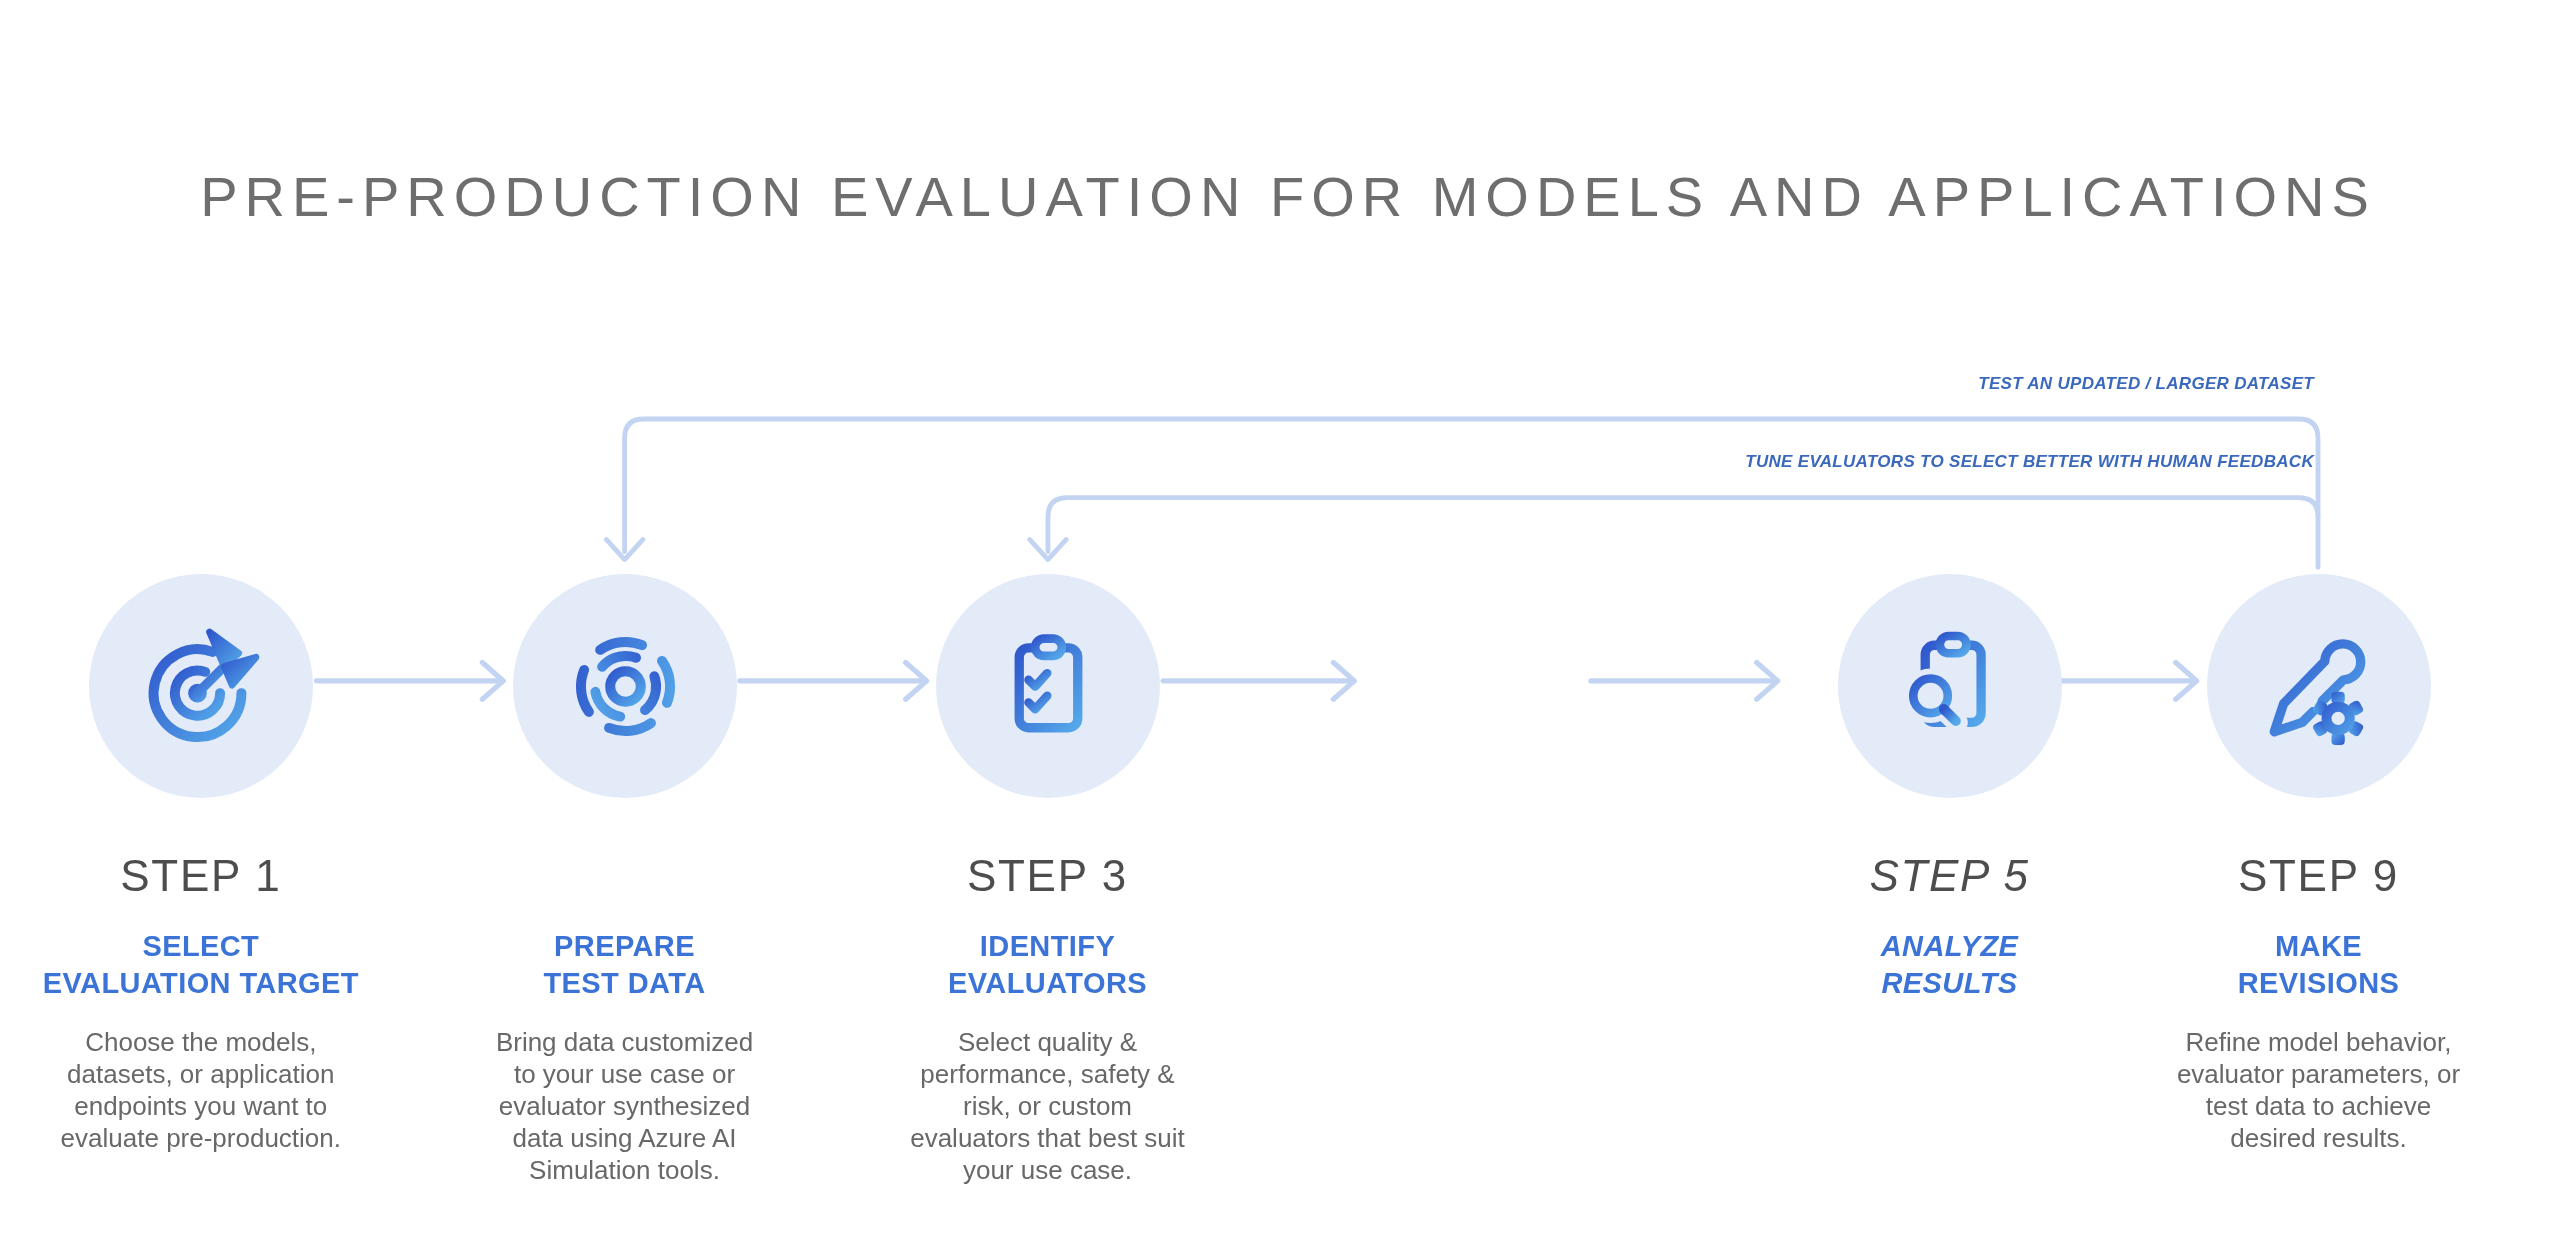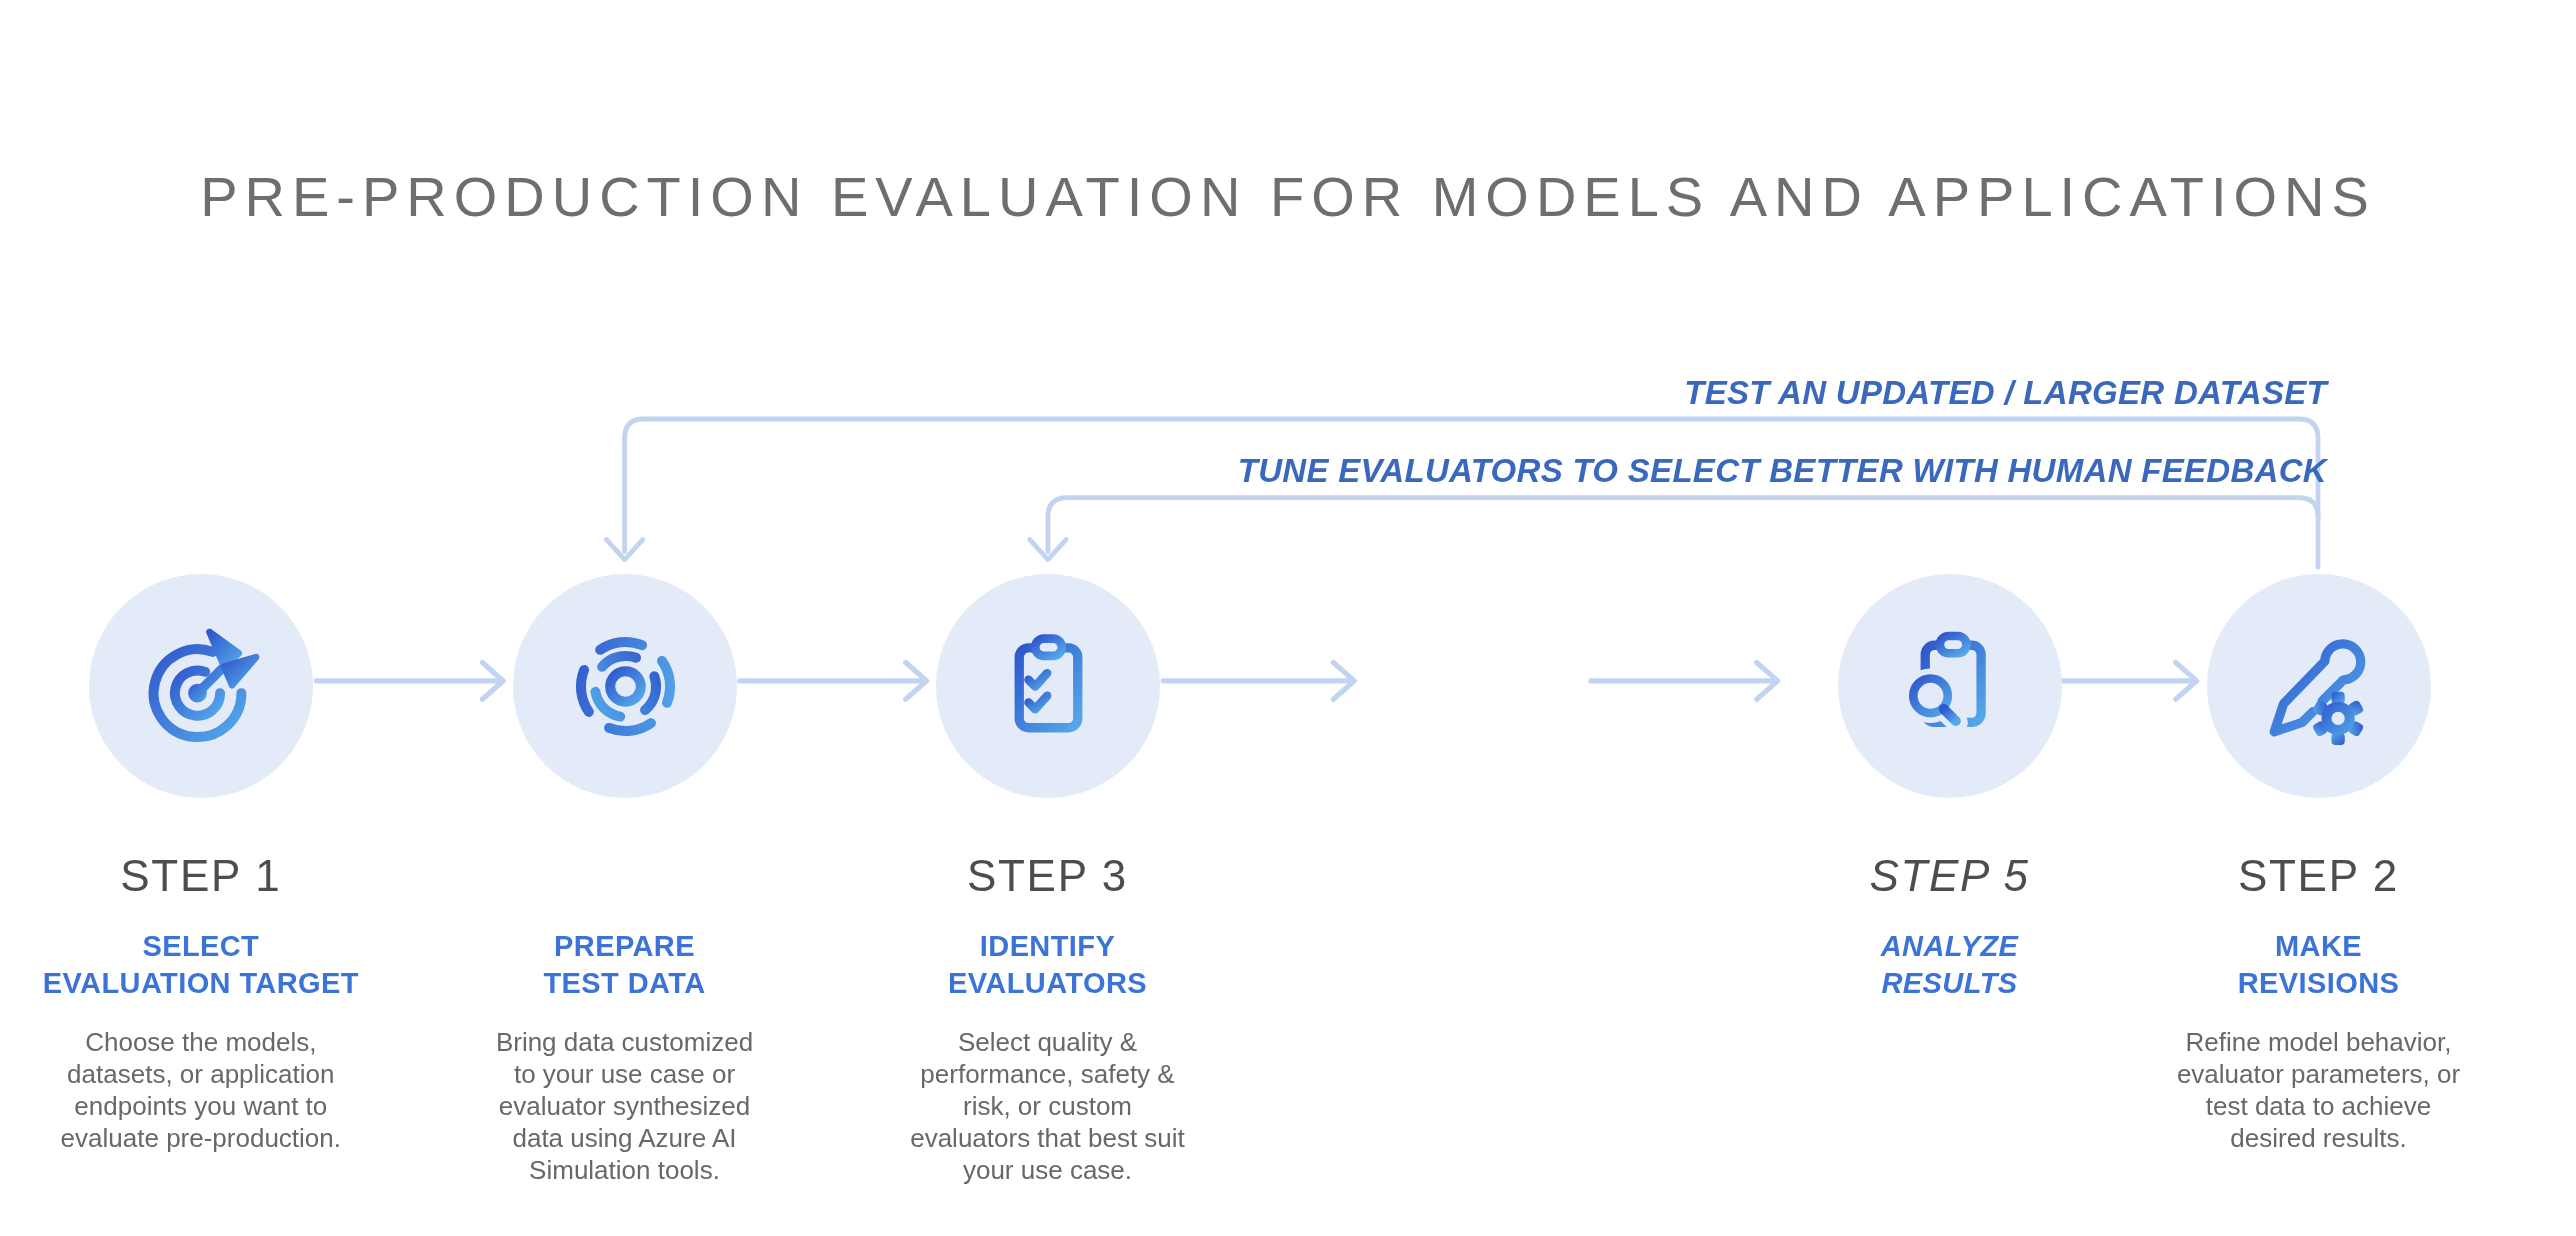--- a/index.html
+++ b/index.html
@@ -1,21 +1,21 @@
 <!DOCTYPE html>
 <html style="font-size:14px"><head>
 <meta charset="utf-8">
 <style>
   html,body{margin:0;padding:0;background:#ffffff;}
   .canvas{position:relative;width:2576px;height:1227px;background:#ffffff;overflow:hidden;
           font-family:"Liberation Sans","DejaVu Sans",sans-serif;}
   .title{position:absolute;top:164px;left:0;right:0;text-align:center;
          font-size:56px;font-weight:200;color:#6E6E6E;letter-spacing:0.125em;white-space:nowrap;}
   .overlay{position:absolute;top:0;left:0;width:2576px;height:1236px;pointer-events:none;}
-  .loop-label{position:absolute;right:249px;text-align:right;font-size:33px;font-weight:bold;
+  .loop-label{position:absolute;right:262px;text-align:right;font-size:17px;font-weight:bold;
               font-style:italic;color:#3A68BC;letter-spacing:0.3px;white-space:nowrap;}
   .loop-label.l1{top:374px;}
   .loop-label.l2{top:452px;}
   .step{position:absolute;top:0;width:419px;height:1236px;}
   .circle{position:absolute;top:574px;left:98px;width:224px;height:224px;border-radius:50%;
           background:#E3EAF8;display:flex;align-items:center;justify-content:center;}
   .step-label{position:absolute;top:851px;left:0;right:0;text-align:center;
               font-size:44px;color:#4D4D4D;letter-spacing:1.7px;}
   .step-subtitle{position:absolute;top:928px;left:0;right:0;text-align:center;
                  font-size:29px;line-height:37px;font-weight:bold;color:#3B74D6;
@@ -185,21 +185,21 @@
             <g transform="rotate(120 64 74)">
                 <rect x="59" y="54" width="10" height="9" rx="3"></rect>
                 <rect x="59" y="85" width="10" height="9" rx="3"></rect>
               </g>
             <circle cx="64" cy="74" r="12.5"></circle>
           </g>
           <circle cx="64" cy="74" r="5" fill="#E3EAF8"></circle>
         </g>
       </svg>
     </div>
-    <div class="step-label">STEP 2</div>
+    <div class="step-label">STEP 9</div>
     <div class="step-subtitle">MAKE
 REVISIONS</div>
     <div class="step-desc">Refine model behavior,
 evaluator parameters, or
 test data to achieve
 desired results.</div>
   </div>
 
 </div>
 

